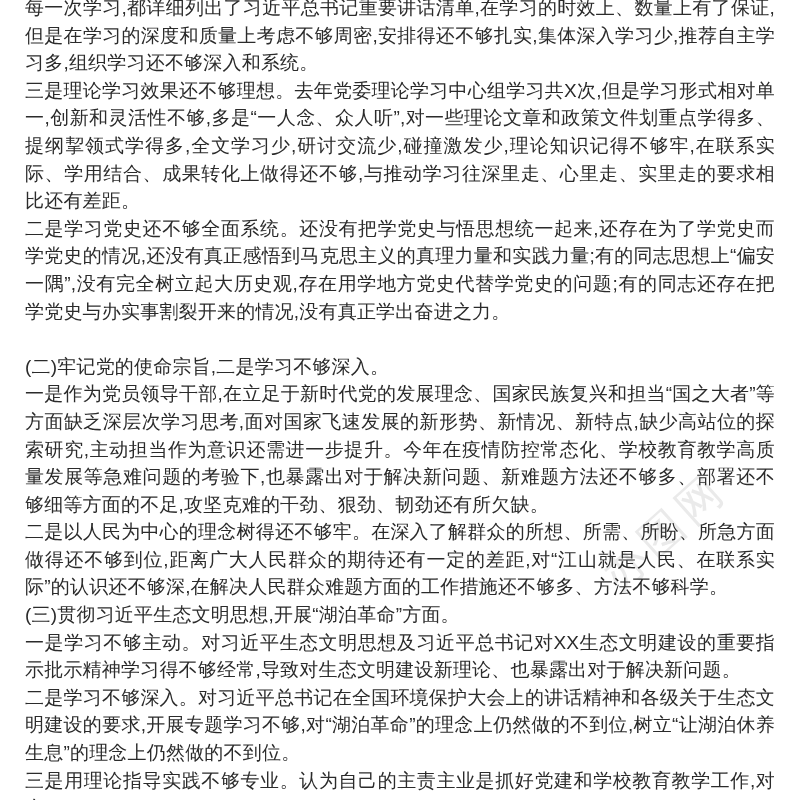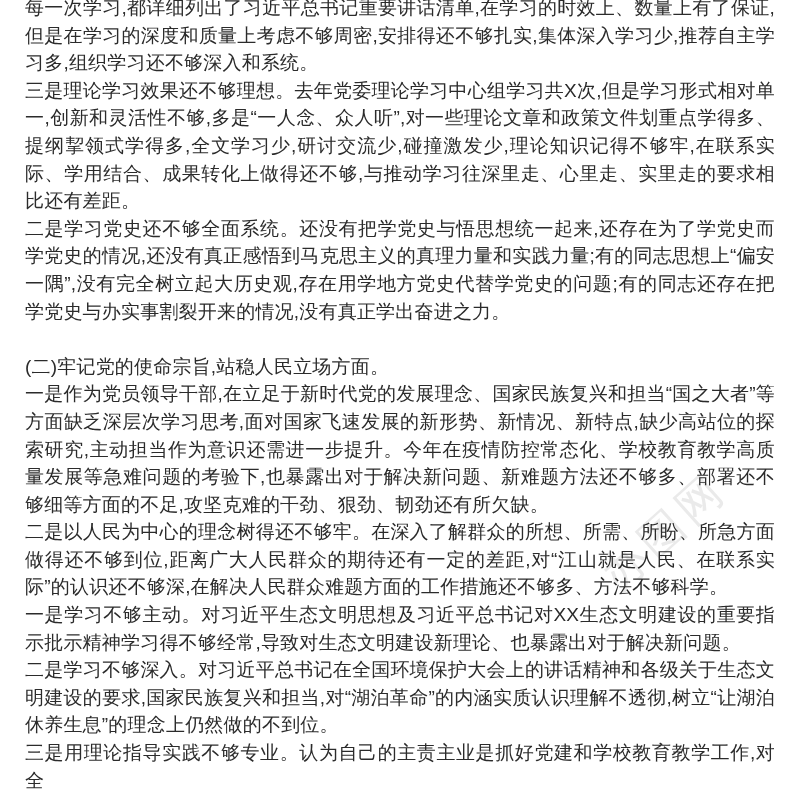--- a/index.html
+++ b/index.html
@@ -60,21 +60,22 @@
 <body>
 
 <div class="page">
 
   <div class="watermark" style="color: rgba(140, 140, 140, 0.18);">办图网</div>
 
   <div class="content">
     <p>每一次学习,都详细列出了习近平总书记重要讲话清单,在学习的时效上、数量上有了保证,但是在学习的深度和质量上考虑不够周密,安排得还不够扎实,集体深入学习少,推荐自主学习多,组织学习还不够深入和系统。</p>
     <p>三是理论学习效果还不够理想。去年党委理论学习中心组学习共X次,但是学习形式相对单一,创新和灵活性不够,多是“一人念、众人听”,对一些理论文章和政策文件划重点学得多、提纲挈领式学得多,全文学习少,研讨交流少,碰撞激发少,理论知识记得不够牢,在联系实际、学用结合、成果转化上做得还不够,与推动学习往深里走、心里走、实里走的要求相比还有差距。</p>
     <p>二是学习党史还不够全面系统。还没有把学党史与悟思想统一起来,还存在为了学党史而学党史的情况,还没有真正感悟到马克思主义的真理力量和实践力量;有的同志思想上“偏安一隅”,没有完全树立起大历史观,存在用学地方党史代替学党史的问题;有的同志还存在把学党史与办实事割裂开来的情况,没有真正学出奋进之力。</p>
-    <p class="gap-above">(二)牢记党的使命宗旨,站稳人民立场方面。</p>
+    <p class="gap-above">(二)牢记党的使命宗旨,二是学习不够深入。</p>
     <p>一是作为党员领导干部,在立足于新时代党的发展理念、国家民族复兴和担当“国之大者”等方面缺乏深层次学习思考,面对国家飞速发展的新形势、新情况、新特点,缺少高站位的探索研究,主动担当作为意识还需进一步提升。今年在疫情防控常态化、学校教育教学高质量发展等急难问题的考验下,也暴露出对于解决新问题、新难题方法还不够多、部署还不够细等方面的不足,攻坚克难的干劲、狠劲、韧劲还有所欠缺。</p>
     <p>二是以人民为中心的理念树得还不够牢。在深入了解群众的所想、所需、所盼、所急方面做得还不够到位,距离广大人民群众的期待还有一定的差距,对“江山就是人民、在联系实际”的认识还不够深,在解决人民群众难题方面的工作措施还不够多、方法不够科学。</p>
+    <p>(三)贯彻习近平生态文明思想,开展“湖泊革命”方面。</p>
     <p>一是学习不够主动。对习近平生态文明思想及习近平总书记对XX生态文明建设的重要指示批示精神学习得不够经常,导致对生态文明建设新理论、也暴露出对于解决新问题。</p>
-    <p>二是学习不够深入。对习近平总书记在全国环境保护大会上的讲话精神和各级关于生态文明建设的要求,国家民族复兴和担当,对“湖泊革命”的内涵实质认识理解不透彻,树立“让湖泊休养生息”的理念上仍然做的不到位。</p>
+    <p>二是学习不够深入。对习近平总书记在全国环境保护大会上的讲话精神和各级关于生态文明建设的要求,开展专题学习不够,对“湖泊革命”的理念上仍然做的不到位,树立“让湖泊休养生息”的理念上仍然做的不到位。</p>
     <p>三是用理论指导实践不够专业。认为自己的主责主业是抓好党建和学校教育教学工作,对全</p>
   </div>
 
 </div>
 
 </body></html>

